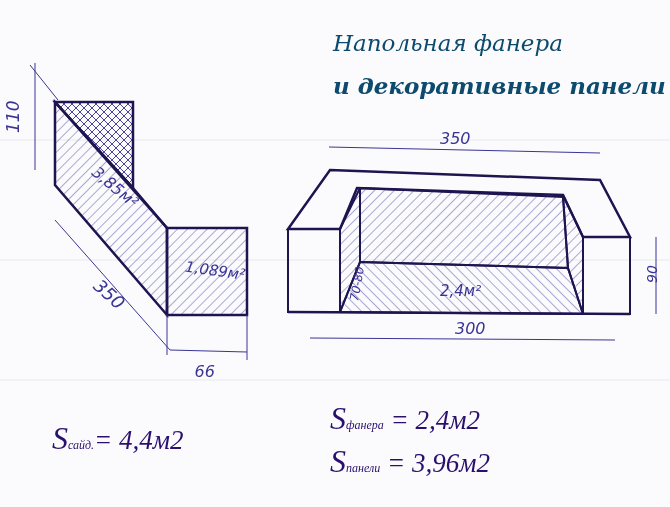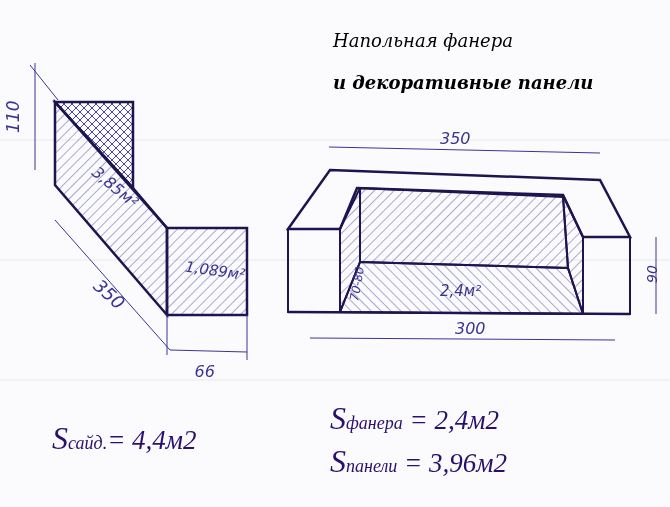--- a/index.html
+++ b/index.html
@@ -1,22 +1,22 @@
 <!DOCTYPE html>
 <html><head>
 <meta charset="utf-8">
 <style>
   html, body { margin:0; padding:0; }
   body { width:670px; height:507px; background:#fbfbfd; position:relative; overflow:hidden;
          font-family:"DejaVu Serif", serif; }
   .sheet { position:absolute; left:0; top:0; width:670px; height:507px; }
-  .title { position:absolute; color:#000000; font-family:"DejaVu Serif", serif; font-style:italic; font-size:18px; white-space:nowrap; }
+  .title { position:absolute; color:#0c4a6e; font-family:"DejaVu Serif", serif; font-style:italic; font-size:23px; white-space:nowrap; }
   .formula { position:absolute; color:#2a0f6e; font-family:"Liberation Serif", serif; font-style:italic; white-space:nowrap; }
   .formula .big { font-size:32px; }
-  .formula .sub { font-size:18px; }
+  .formula .sub { font-size:12px; }
   .formula .val { font-size:27px; }
   svg { position:absolute; left:0; top:0; }
   .hand { font-family:"DejaVu Sans", sans-serif; font-style:italic; fill:#3a3495; }
 </style>
 </head>
 <body>
 
 <div class="sheet">
 
   <svg width="670" height="507" viewBox="0 0 670 507">

